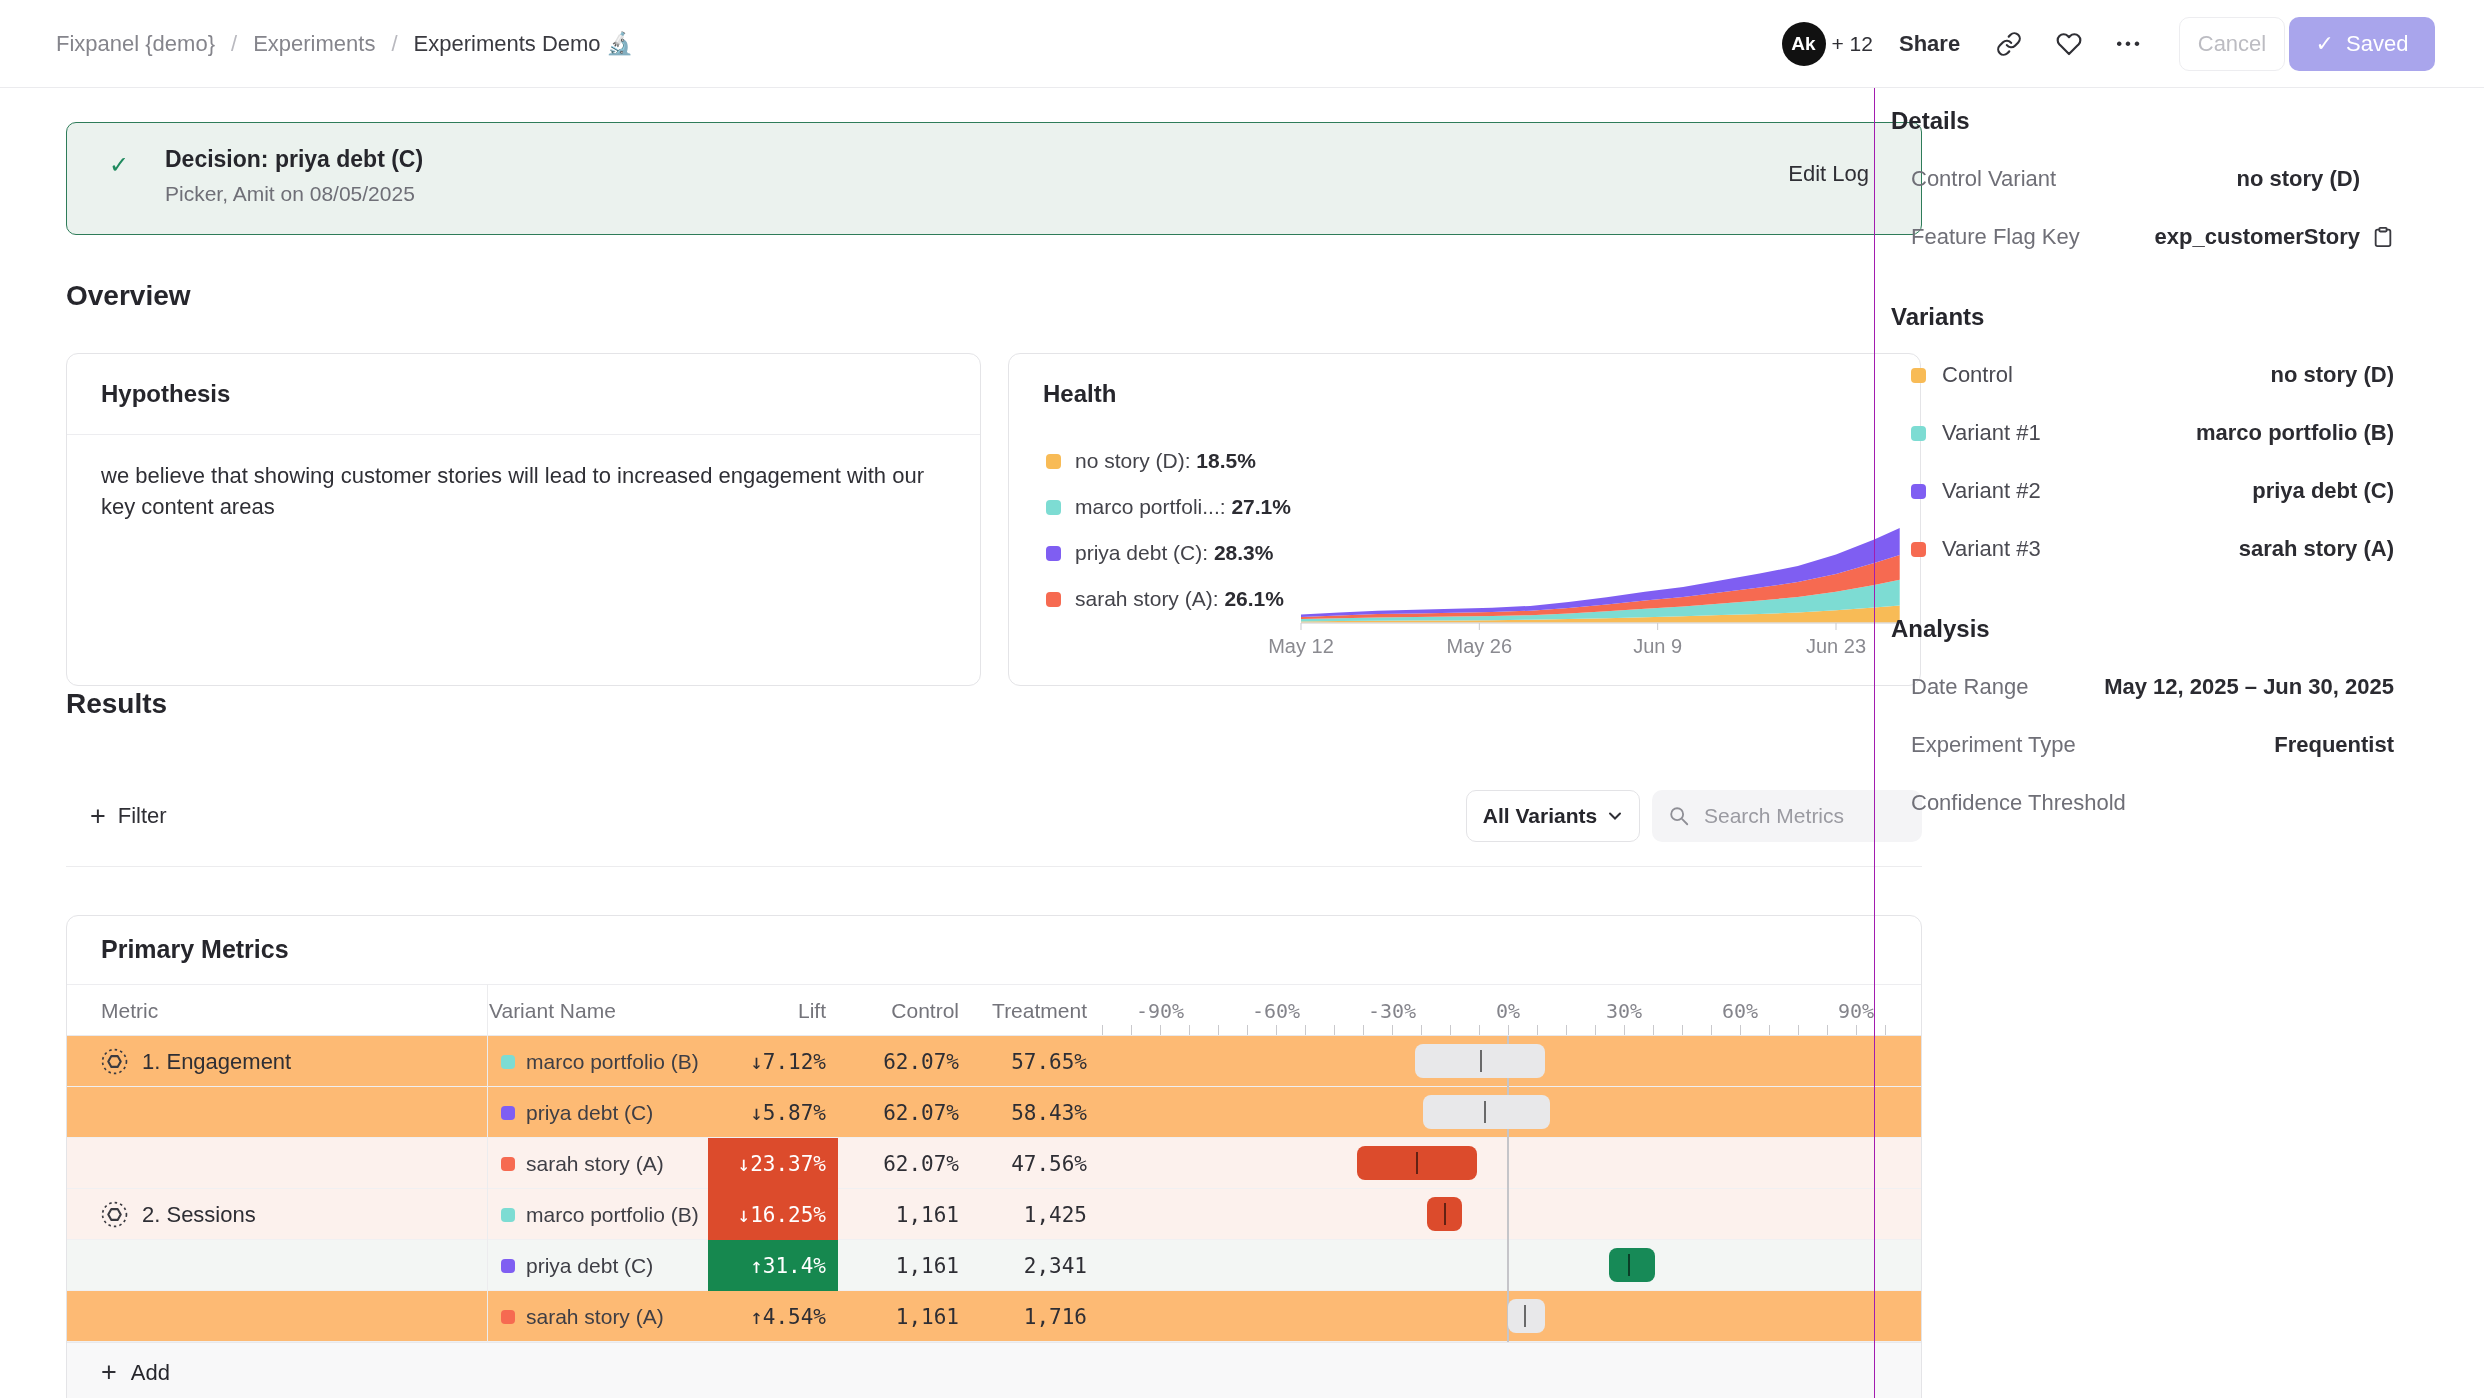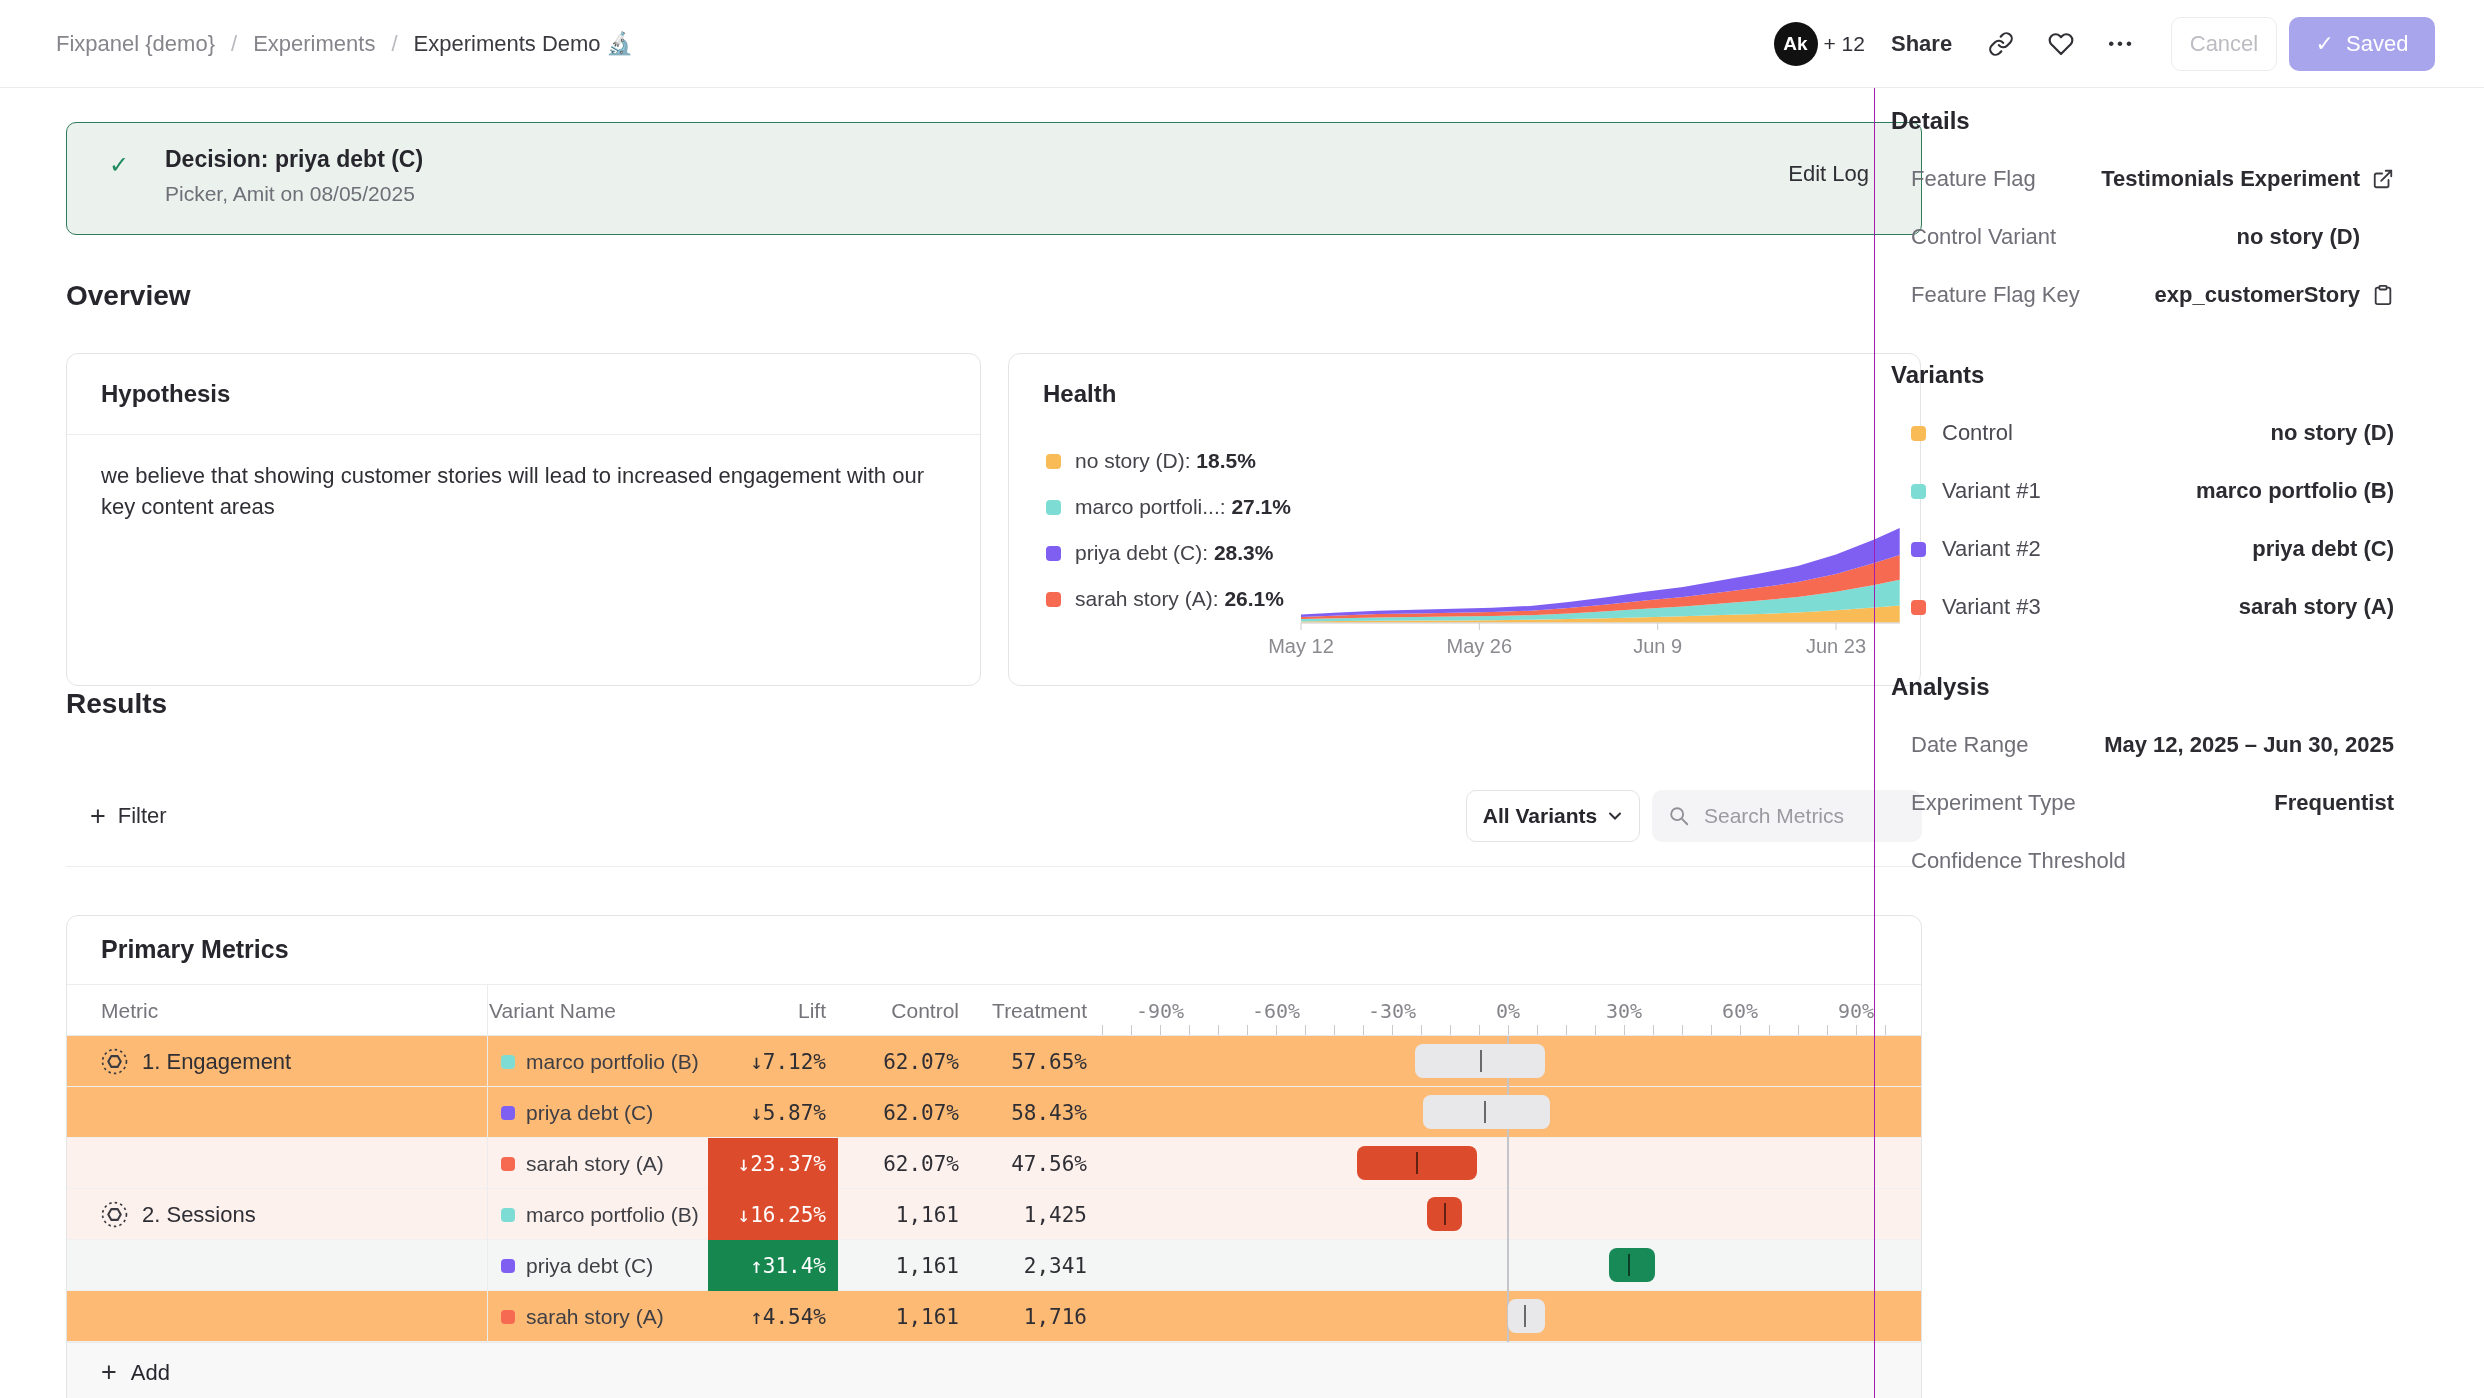--- a/index.html
+++ b/index.html
@@ -18,21 +18,21 @@
   .top-actions{display:flex;align-items:center;}
   .avatar{width:44px;height:44px;border-radius:50%;background:#111;color:#fff;display:flex;
           align-items:center;justify-content:center;font-weight:700;font-size:19px;}
   .overflow-count{font-size:21px;color:#2f2f35;margin-left:6px;margin-right:26px;}
   .share{font-size:22px;font-weight:600;color:#2f2f35;margin-right:36px;cursor:pointer;}
   .icon-btn{width:26px;height:26px;margin-right:34px;color:#2f2f35;cursor:pointer;flex:none;}
   .icon-btn svg{width:26px;height:26px;display:block;}
   .dots{font-size:17px;letter-spacing:3px;color:#2f2f35;margin-right:36px;cursor:pointer;}
   .btn{height:54px;border-radius:10px;font-size:22px;display:flex;align-items:center;justify-content:center;
        box-sizing:border-box;cursor:pointer;}
-  .btn-cancel{width:106px;background:#fff;border:1px solid #ededf0;color:#bcbcc2;margin-right:12px;}
+  .btn-cancel{width:106px;background:#fff;border:1px solid #ededf0;color:#bcbcc2;margin-right:4px;}
   .btn-saved{width:146px;background:#a9a5ec;border:none;color:#fff;font-weight:500;gap:12px;}
 
   
   .banner{position:absolute;left:66px;top:122px;width:1856px;height:113px;box-sizing:border-box;
           background:#ebf2ee;border:1.5px solid #2e7c59;border-radius:10px;}
   .banner-check{position:absolute;left:42px;top:28px;color:#1f8a5e;font-size:24px;}
   .banner-title{position:absolute;left:98px;top:23px;font-size:23px;font-weight:700;color:#26262c;}
   .banner-byline{position:absolute;left:98px;top:59px;font-size:21px;color:#6f6f77;}
   .edit-log{position:absolute;right:52px;top:38px;font-size:22px;font-weight:500;color:#2f2f35;cursor:pointer;}
 
@@ -367,32 +367,20 @@
         <span class="plus">+</span>
         <span>Add</span>
       </div>
     </div>
   </div>
 
   <div class="sidebar">
     <div class="sb-heading">Details</div>
     <div id="sb-details">
         <div class="sb-row">
-          <span class="sb-label">Feature Flag</span>
-          <span class="sb-spacer"></span>
-          <span class="sb-value">Testimonials Experiment</span>
-          <span class="sb-icon">
-            <svg viewBox="0 0 24 24" fill="none" stroke="currentColor" stroke-width="2" stroke-linecap="round" stroke-linejoin="round">
-              <path d="M18 13v6a2 2 0 0 1-2 2H5a2 2 0 0 1-2-2V8a2 2 0 0 1 2-2h6"></path>
-              <path d="M15 3h6v6"></path>
-              <path d="M10 14 L21 3"></path>
-            </svg>
-          </span>
-        </div>
-        <div class="sb-row">
           <span class="sb-label">Control Variant</span>
           <span class="sb-spacer"></span>
           <span class="sb-value">no story (D)</span>
           <span class="sb-icon ghost">
             <svg viewBox="0 0 24 24" fill="none" stroke="currentColor" stroke-width="2" stroke-linecap="round" stroke-linejoin="round">
               <rect x="8" y="2" width="8" height="4" rx="1"></rect>
               <path d="M16 4h2a2 2 0 0 1 2 2v14a2 2 0 0 1-2 2H6a2 2 0 0 1-2-2V6a2 2 0 0 1 2-2h2"></path>
             </svg>
           </span>
         </div>

